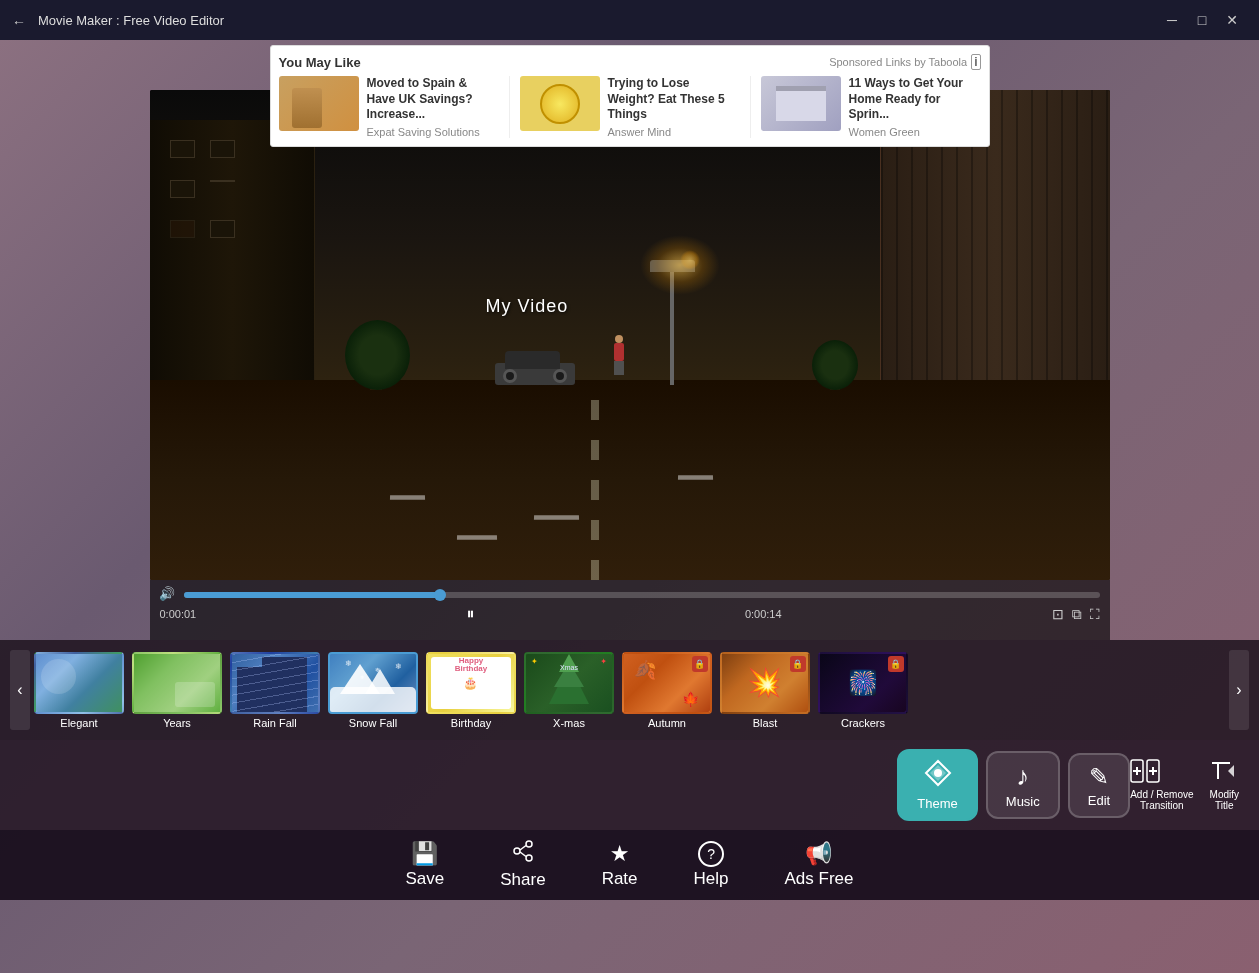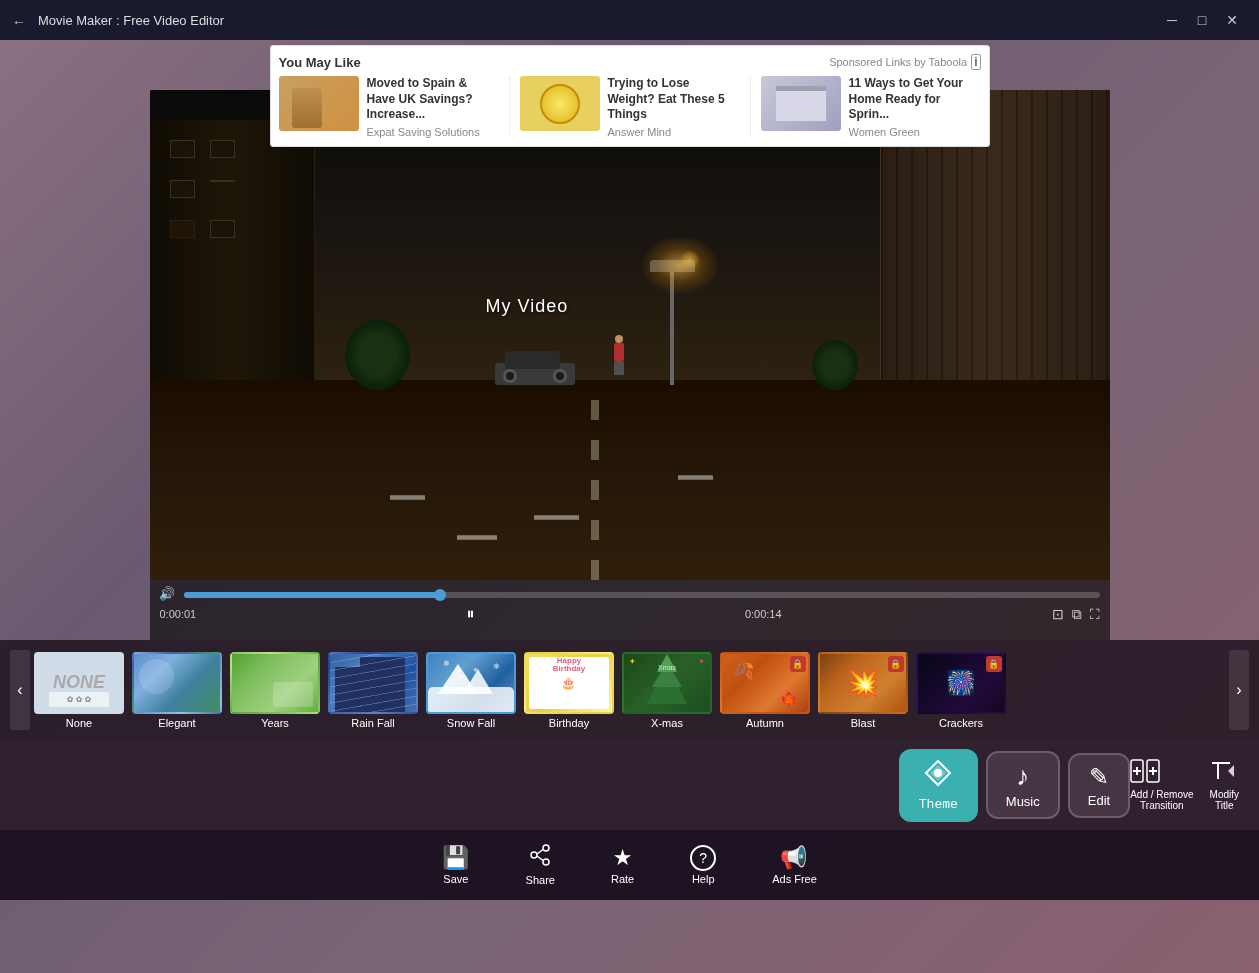--- a/index.html
+++ b/index.html
@@ -390,21 +390,20 @@
       flex-direction: column;
       align-items: center;
       cursor: pointer;
       padding: 8px 18px;
       border-radius: 12px;
       border: 2px solid transparent;
     }
     .tool-btn.active {
       background: #3ab0b0;
       border-color: #3ab0b0;
-      font-family: Liberation Mono, monospace;
     }
     .tool-btn-icon {
       font-size: 26px;
       margin-bottom: 2px;
     }
     .tool-btn-label {
       font-size: 13px;
       color: white;
     }
     .tool-btn.active .tool-btn-label { color: white; }
@@ -447,21 +446,21 @@
       align-items: center;
       cursor: pointer;
       padding: 4px 8px;
     }
     .bottom-btn-icon {
       font-size: 22px;
       color: white;
       margin-bottom: 2px;
     }
     .bottom-btn-label {
-      font-size: 11px;
+      font-size: 17px;
       color: white;
     }
 
     
     .snowflake {
       position: absolute;
       color: white;
       font-size: 8px;
       opacity: 0.8;
     }
@@ -600,29 +599,20 @@
         <span class="ctrl-icon">⧉</span>
         <span class="ctrl-icon">⛶</span>
       </div>
     </div>
   </div>
 
   <div id="themes-strip">
     <button class="theme-nav-btn">‹</button>
     <div id="themes-list">
 
-      <div class="theme-item">
-        <div class="theme-thumb th-none">
-          <span style="font-size:18px;font-weight:bold;color:#aaa;font-style:italic;">NONE</span>
-          <div style="position:absolute;bottom:5px;width:60px;height:15px;background:rgba(255,255,255,0.6);border-radius:2px;display:flex;align-items:center;justify-content:center;">
-            <span style="font-size:8px;color:#888;">✿ ✿ ✿</span>
-          </div>
-        </div>
-        <span class="theme-name">None</span>
-      </div>
 
 
       <div class="theme-item">
         <div class="theme-thumb th-elegant">
           <div style="position:absolute;inset:0;background:linear-gradient(135deg,#6090d0 0%,#80b0e0 30%,#4080a0 60%,#409060 100%);"></div>
           <div style="position:absolute;top:5px;left:5px;width:35px;height:35px;background:rgba(255,255,255,0.15);border-radius:50%;"></div>
         </div>
         <span class="theme-name">Elegant</span>
       </div>
 

